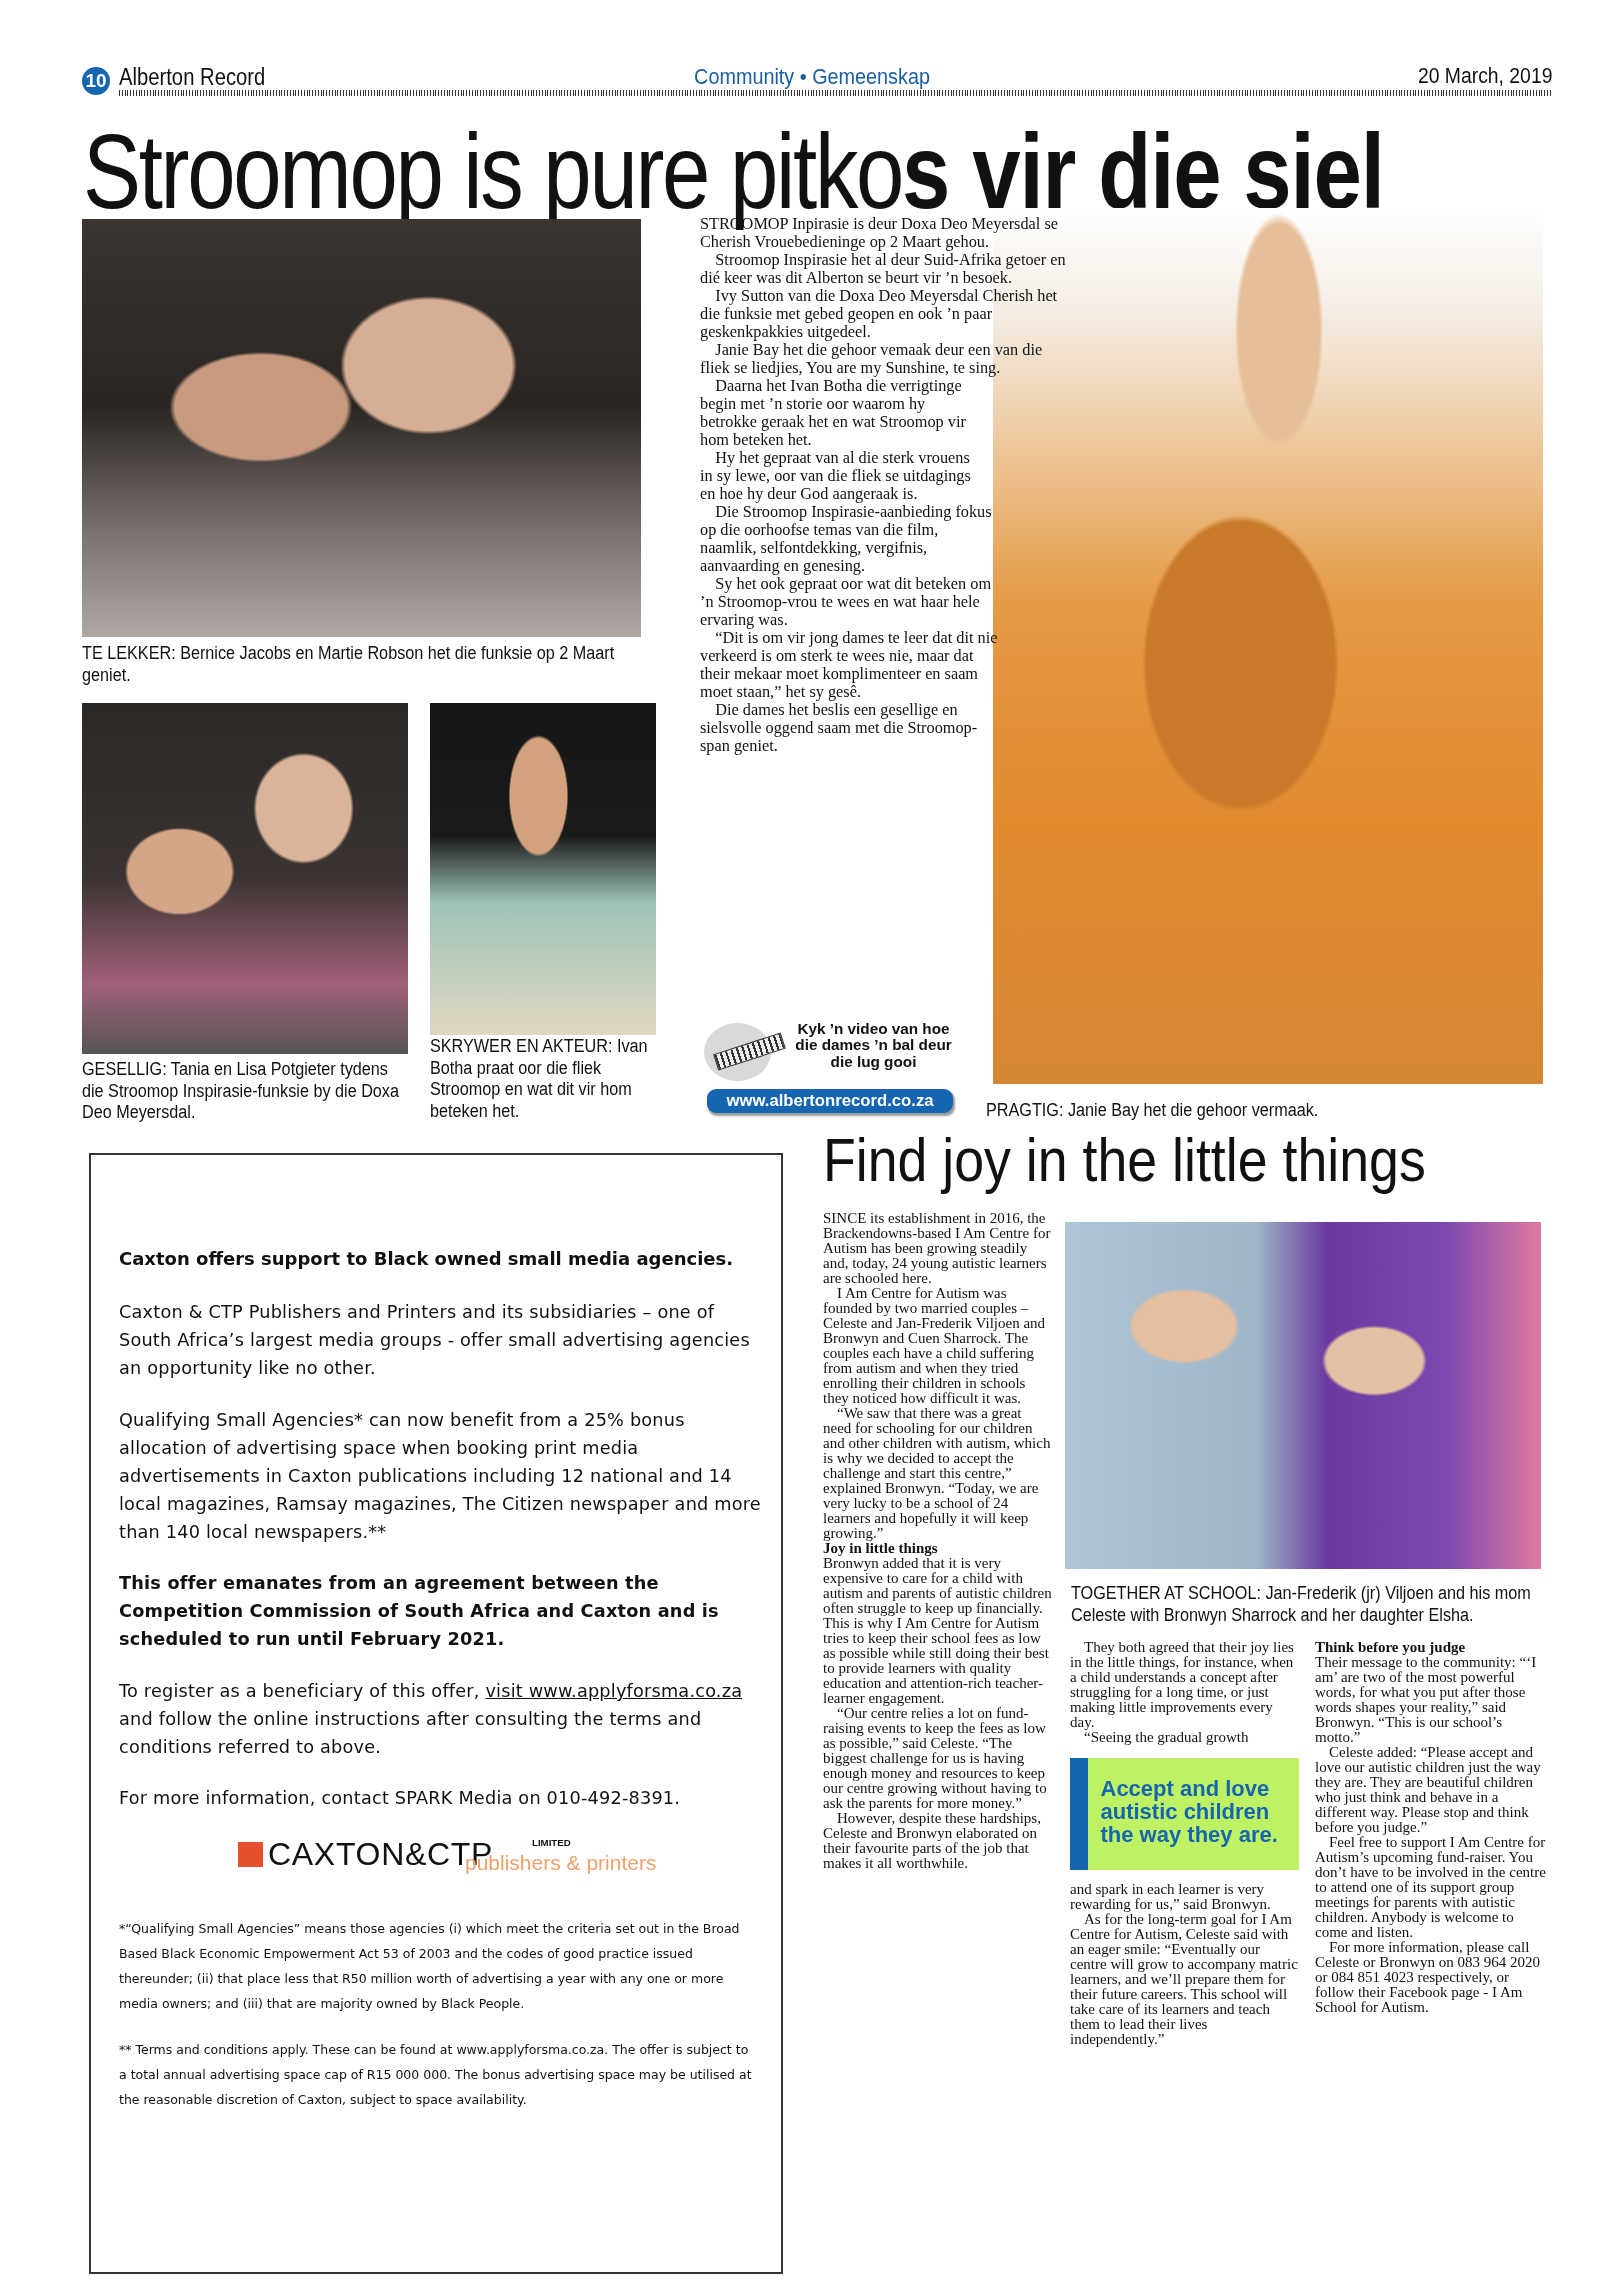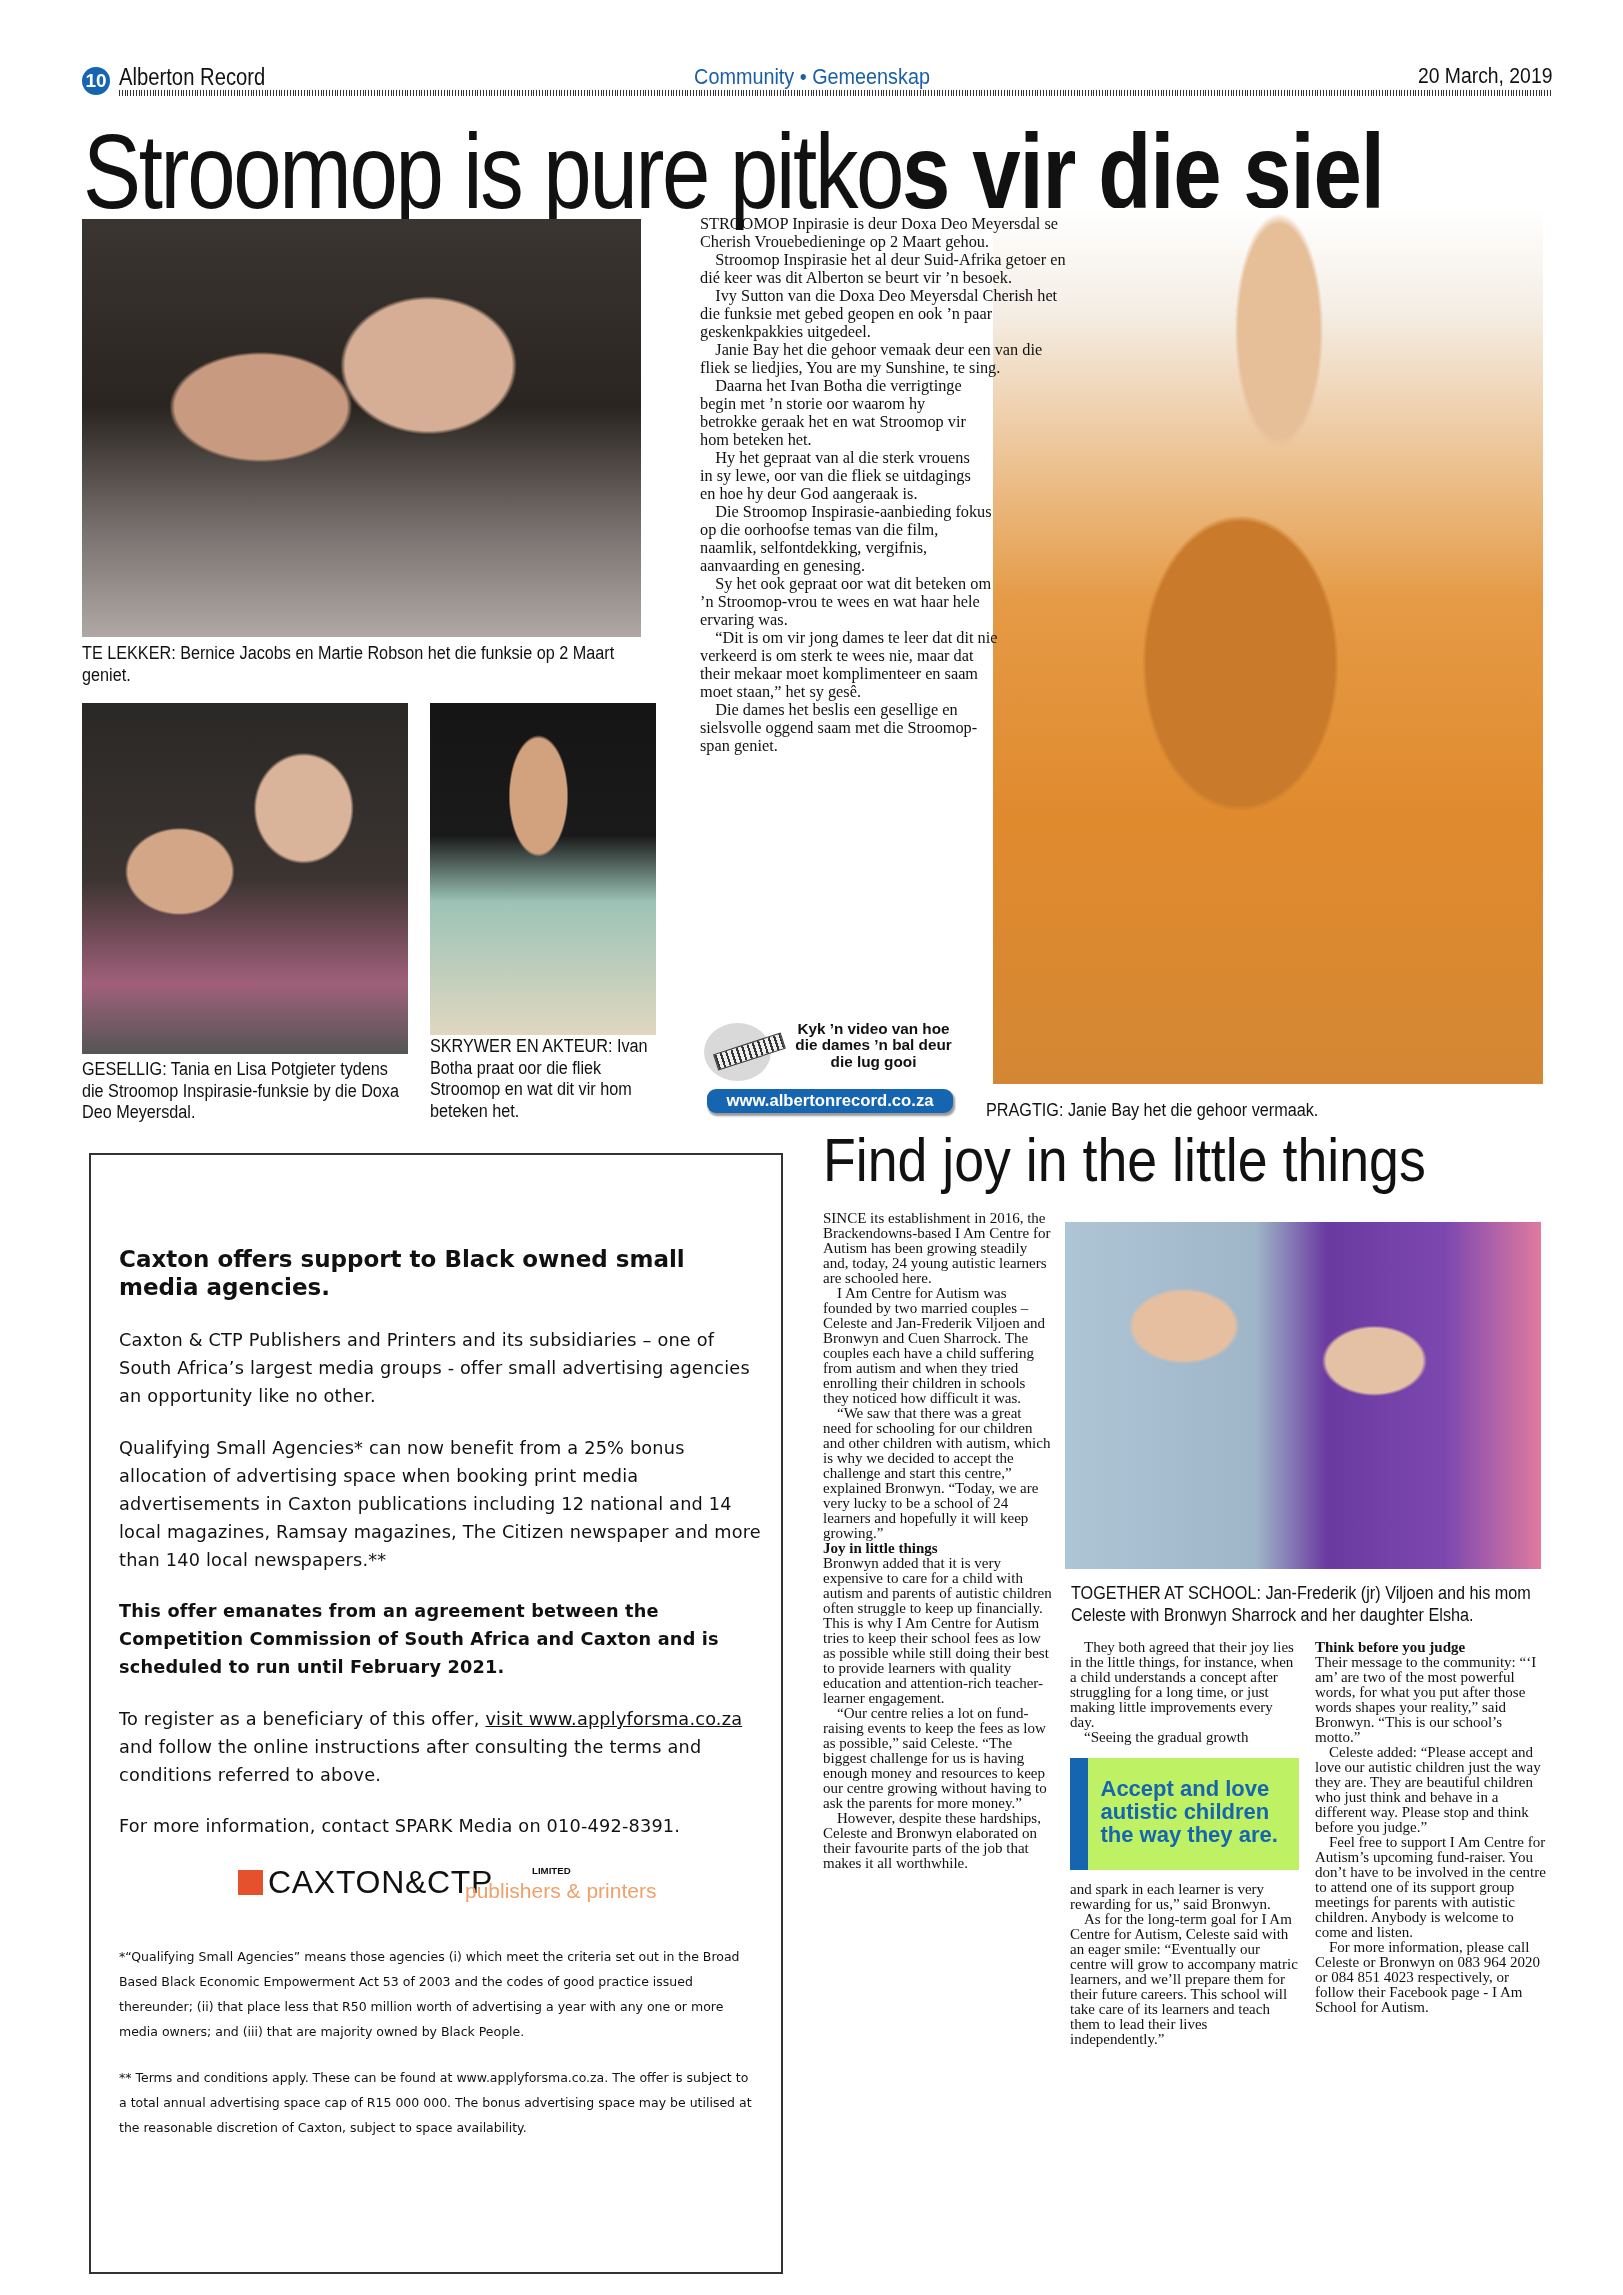--- a/index.html
+++ b/index.html
@@ -63,21 +63,21 @@
   .promo-circle { left:4.2px; top:8.3px; width:67px; height:58px; border-radius:50%; background:#d9d9d9; }
   .promo-film { left:14px; top:28px; width:69px; height:15.3px; transform:rotate(-18deg);
     background: repeating-linear-gradient(90deg, #333 0 2.1px, #eee 2.1px 5.6px); border:1.4px solid #333; }
   .promo-text { left:90px; top:5.6px; width:167px; text-align:center; font-size:15.3px; line-height:16.7px; font-weight:bold; }
   .promo-url { left:7px; top:74px; width:246px; height:23.6px; border-radius:9px; background:#1565b0; color:#fff;
     font-weight:bold; text-align:center; font-size:16.7px; line-height:23.6px; box-shadow:1.4px 2.1px 2.1px #999; }
 
   
   .ad { left:89px; top:1153px; width:694px; height:1121px; border:2.1px solid #333; box-sizing:border-box; }
   .ad-inner { position:absolute; left:28px; top:90px; width:646px; }
-  .ad-title { font-size:23px; line-height:28px; font-weight:bold; margin:0 0 25px 0; }
+  .ad-title { font-size:18px; line-height:28px; font-weight:bold; margin:0 0 25px 0; }
   .ad-p { font-size:17.7px; line-height:28px; margin:0 0 23.6px 0; letter-spacing:0.2px; }
   .ad-p.b { font-weight:bold; }
   .ad-p .u { text-decoration:underline; }
   .ad-logo { position:relative; height:56px; margin:14px 0 23.6px 0; }
   .logo-mark { position:absolute; left:119px; top:5.6px; width:25px; height:25px; background:#e4512c; }
   .logo-text { position:absolute; left:149px; top:0; font-size:32px; letter-spacing:0.7px; }
   .logo-sub { position:absolute; left:346px; top:15.3px; font-size:21px; color:#f0a06a; }
   .logo-ltd { position:absolute; left:405px; top:1.4px; font-size:9.7px; font-weight:bold;padding-left:8px; }
   .ad-fine { font-size:12.5px; line-height:25px; margin:0 8px 21px 0; }
 

